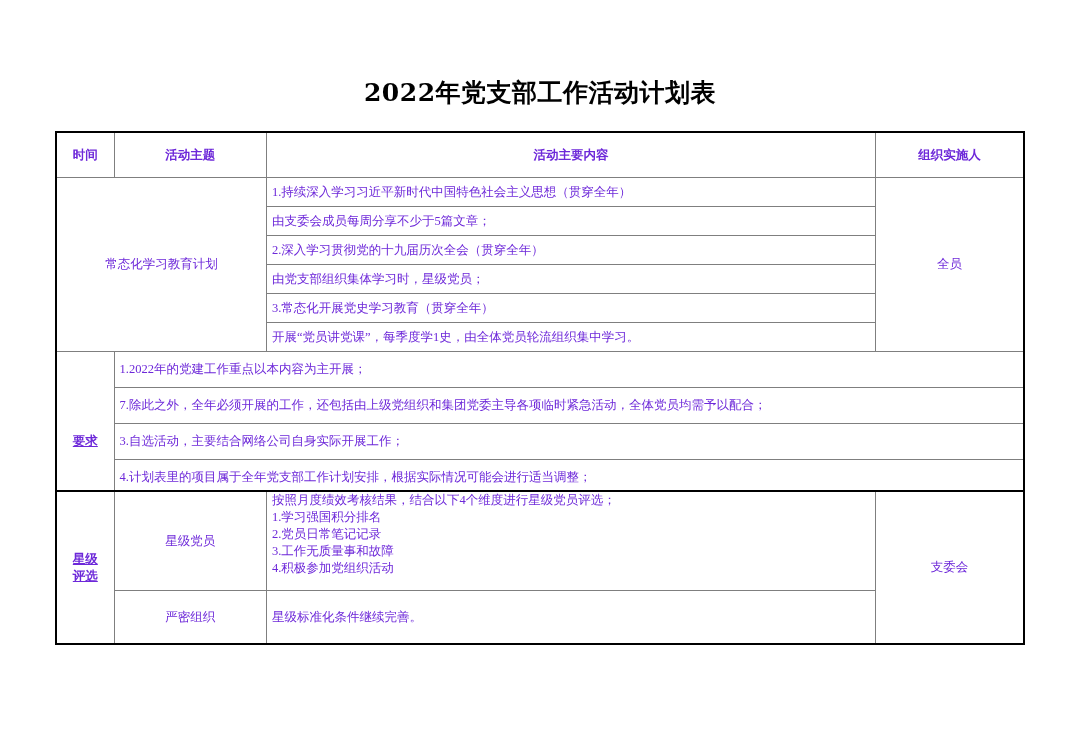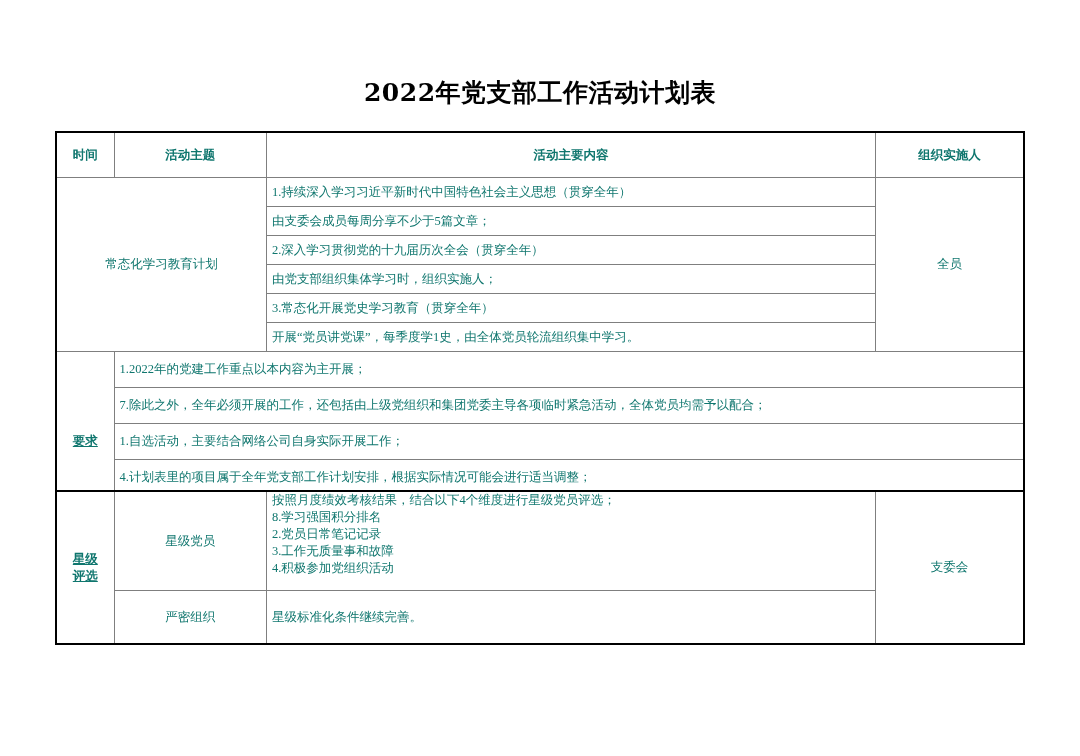--- a/index.html
+++ b/index.html
@@ -39,21 +39,21 @@
     border-collapse: collapse;
     table-layout: fixed;
     background: #ffffff;
   }
   table.grid td {
     border: 1px solid #7f7f7f;
     padding: 0 5px;
     font-size: 12.5px;
     line-height: 1.35;
     vertical-align: middle;
-    color: #0f766e;
+    color: #6d28d9;
     font-family: "Liberation Serif", "DejaVu Serif", serif;
   }
   
   table.grid {
     border: 2px solid #000000;
   }
   .c-center { text-align: center; }
   .c-left { text-align: left; }
   .bold { font-weight: bold; text-decoration: underline; }
   .hdr {
@@ -114,38 +114,38 @@
         <td class="c-left line-row">1.持续深入学习习近平新时代中国特色社会主义思想（贯穿全年）</td>
         <td class="c-center" rowspan="6">全员</td>
       </tr>
       <tr>
         <td class="c-left line-row">由支委会成员每周分享不少于5篇文章；</td>
       </tr>
       <tr>
         <td class="c-left line-row">2.深入学习贯彻党的十九届历次全会（贯穿全年）</td>
       </tr>
       <tr>
-        <td class="c-left line-row">由党支部组织集体学习时，组织实施人；</td>
+        <td class="c-left line-row">由党支部组织集体学习时，星级党员；</td>
       </tr>
       <tr>
         <td class="c-left line-row">3.常态化开展党史学习教育（贯穿全年）</td>
       </tr>
       <tr>
         <td class="c-left line-row">开展“党员讲党课”，每季度学1史，由全体党员轮流组织集中学习。</td>
       </tr>
 
       <tr>
         <td class="c-center bold" rowspan="5">要求</td>
         <td class="c-left req-row" colspan="3">1.2022年的党建工作重点以本内容为主开展；</td>
       </tr>
       <tr>
         <td class="c-left req-row" colspan="3">7.除此之外，全年必须开展的工作，还包括由上级党组织和集团党委主导各项临时紧急活动，全体党员均需予以配合；</td>
       </tr>
       <tr>
-        <td class="c-left req-row" colspan="3">1.自选活动，主要结合网络公司自身实际开展工作；</td>
+        <td class="c-left req-row" colspan="3">3.自选活动，主要结合网络公司自身实际开展工作；</td>
       </tr>
       <tr>
         <td class="c-left req-row" colspan="3">4.计划表里的项目属于全年党支部工作计划安排，根据实际情况可能会进行适当调整；</td>
       </tr>
       <tr>
         <td class="c-left req-row" colspan="3">5.每项活动党支部委员会均有分工负责人，支委会成员一定要高度重视、严密组织、克服困难、确保实效；全体党员给予积极配合。</td>
       </tr>
     </tbody>
   </table>
 
@@ -155,21 +155,21 @@
       <col style="width:152px">
       <col style="width:608px">
       <col style="width:148px">
     </colgroup>
     <tbody>
       <tr>
         <td class="c-center bold stack2" rowspan="2">星级
 评选</td>
         <td class="c-center" style="height:98px">星级党员</td>
         <td class="c-left multiline" style="vertical-align:top">按照月度绩效考核结果，结合以下4个维度进行星级党员评选；
-8.学习强国积分排名
+1.学习强国积分排名
 2.党员日常笔记记录
 3.工作无质量事和故障
 4.积极参加党组织活动</td>
         <td class="c-center" rowspan="2">支委会</td>
       </tr>
       <tr>
         <td class="c-center" style="height:52px">严密组织</td>
         <td class="c-left">星级标准化条件继续完善。</td>
       </tr>
     </tbody>

